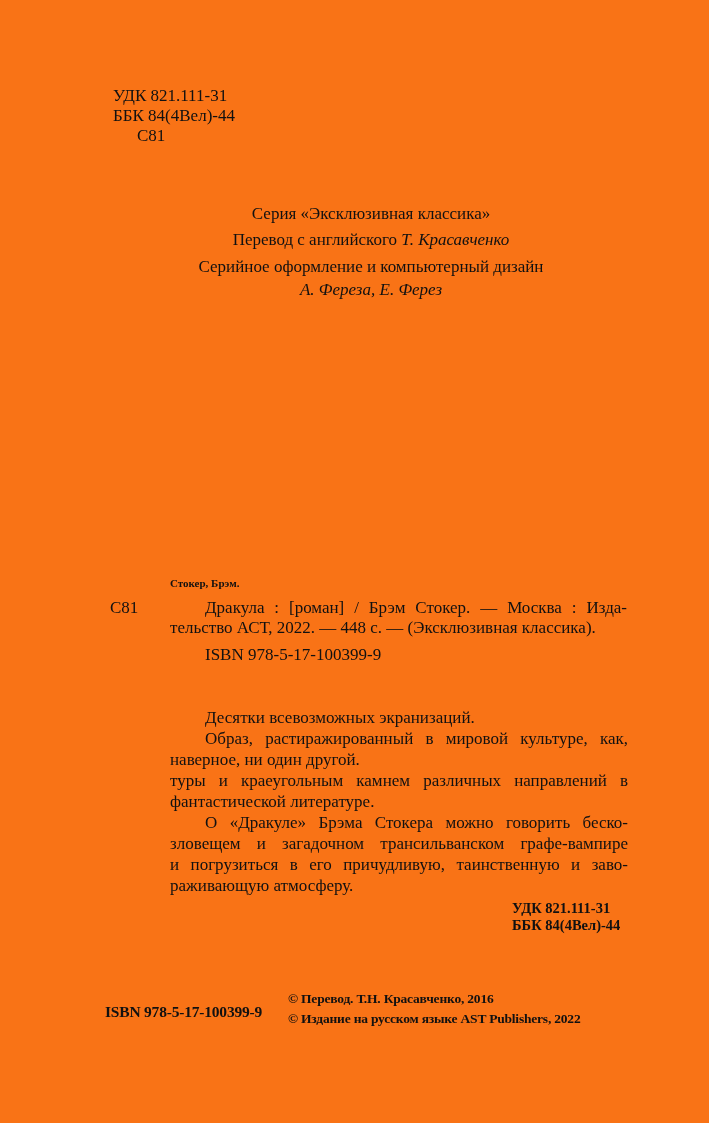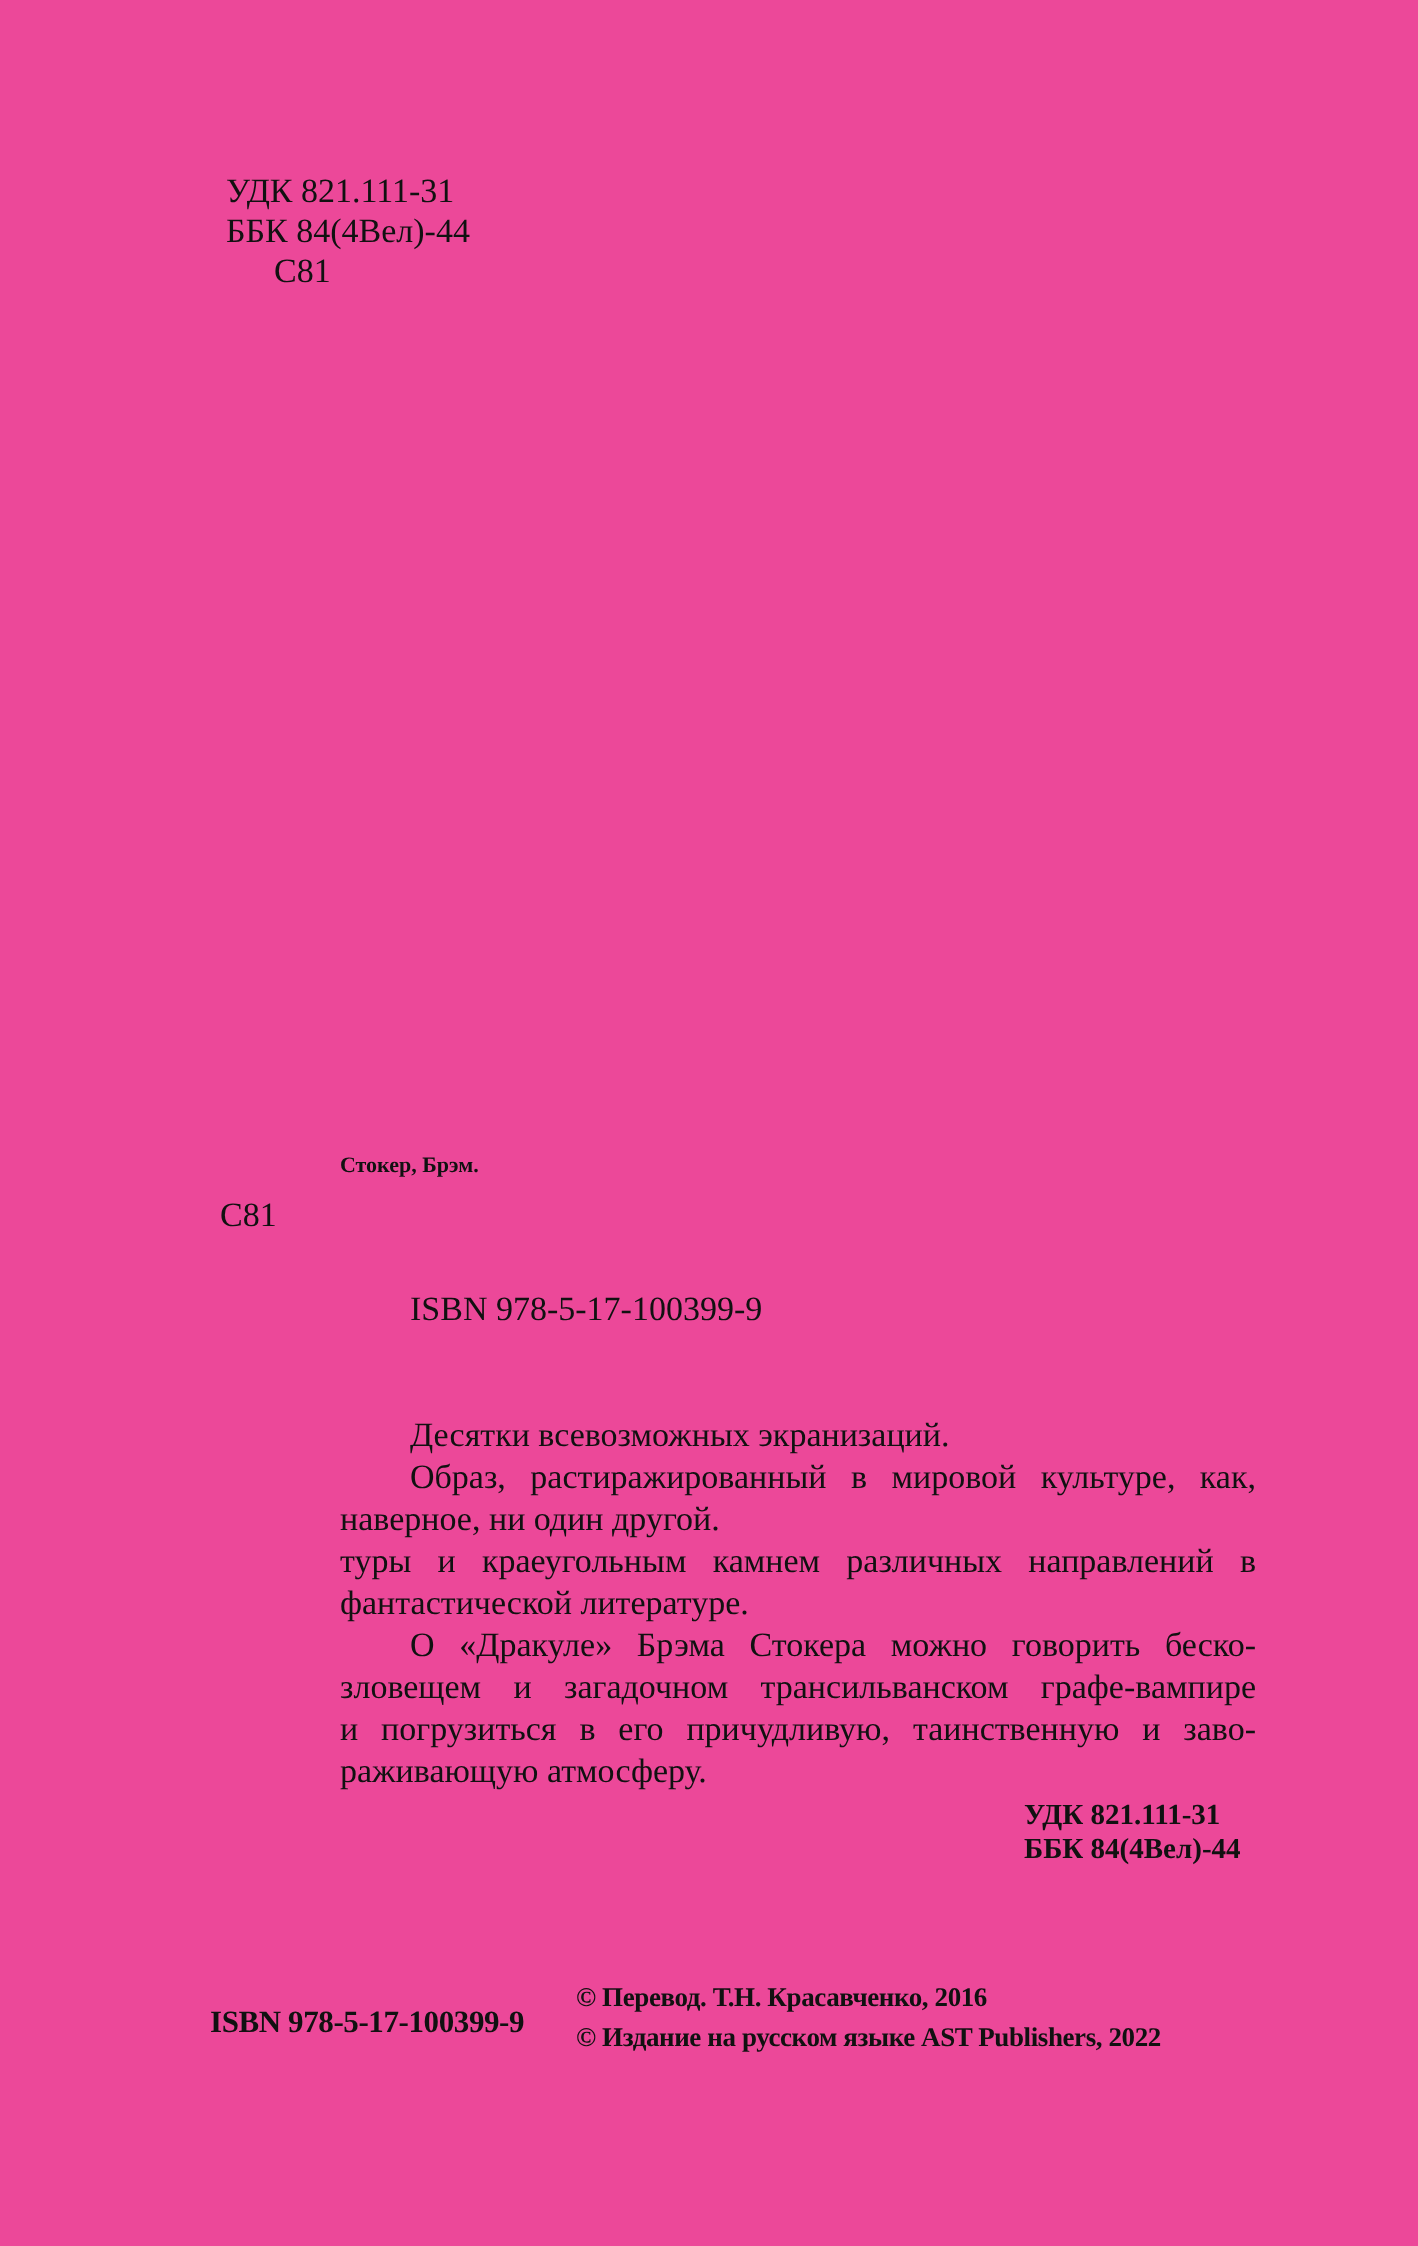--- a/index.html
+++ b/index.html
@@ -1,19 +1,19 @@
 <!DOCTYPE html>
 <html><head>
 <meta charset="utf-8">
 <style>
   html,body{margin:0;padding:0;background:#e8e8e8;}
   .page{
     position:relative;
     width:709px;height:1123px;
-    background:#ec4899;
+    background:#f97316;
     color:#111111;
     font-family:"Liberation Serif","DejaVu Serif",serif;
     overflow:hidden;
   }
   .abs{position:absolute;}
 
   .top-codes{left:113px;top:86px;font-size:17px;line-height:20px;white-space:nowrap;}
   .top-codes .code-indent{padding-left:24px;}
 
   .series{left:115px;top:203px;width:512px;text-align:center;font-size:17px;line-height:22px;}
@@ -41,24 +41,34 @@
 <body>
 
 <div class="page">
 
   <div class="abs top-codes">
     <div>УДК 821.111-31</div>
     <div>ББК 84(4Вел)-44</div>
     <div class="code-indent">С81</div>
   </div>
 
+  <div class="abs series">
+    <div class="l1">Серия «Эксклюзивная классика»</div>
+    <div class="l2"><span>Перевод с английского </span><i>Т. Красавченко</i></div>
+    <div class="l3">Серийное оформление и  компьютерный дизайн</div>
+    <div class="l4"><i>А. Фереза, Е. Ферез</i></div>
+  </div>
 
   <div class="abs card-author">Стокер, Брэм.</div>
   <div class="abs card-sign">С81</div>
 
+  <div class="abs record">
+    <div class="jl first">Дракула : [роман] / Брэм Стокер. — Москва : Изда-</div>
+    <div class="jl last">тельство АСТ, 2022. — 448 с. — (Эксклюзивная классика).</div>
+  </div>
 
   <div class="abs isbn-mid">ISBN 978-5-17-100399-9</div>
 
   <div class="abs annotation">
     <div class="jl first last">Десятки всевозможных экранизаций.</div>
     <div class="jl first">Образ, растиражированный в мировой культуре, как,</div>
     <div class="jl last">наверное, ни один другой.</div>
     <div class="jl">туры и краеугольным камнем различных направлений в</div>
     <div class="jl last">фантастической литературе.</div>
     <div class="jl first">О «Дракуле» Брэма Стокера можно говорить беско-</div>

